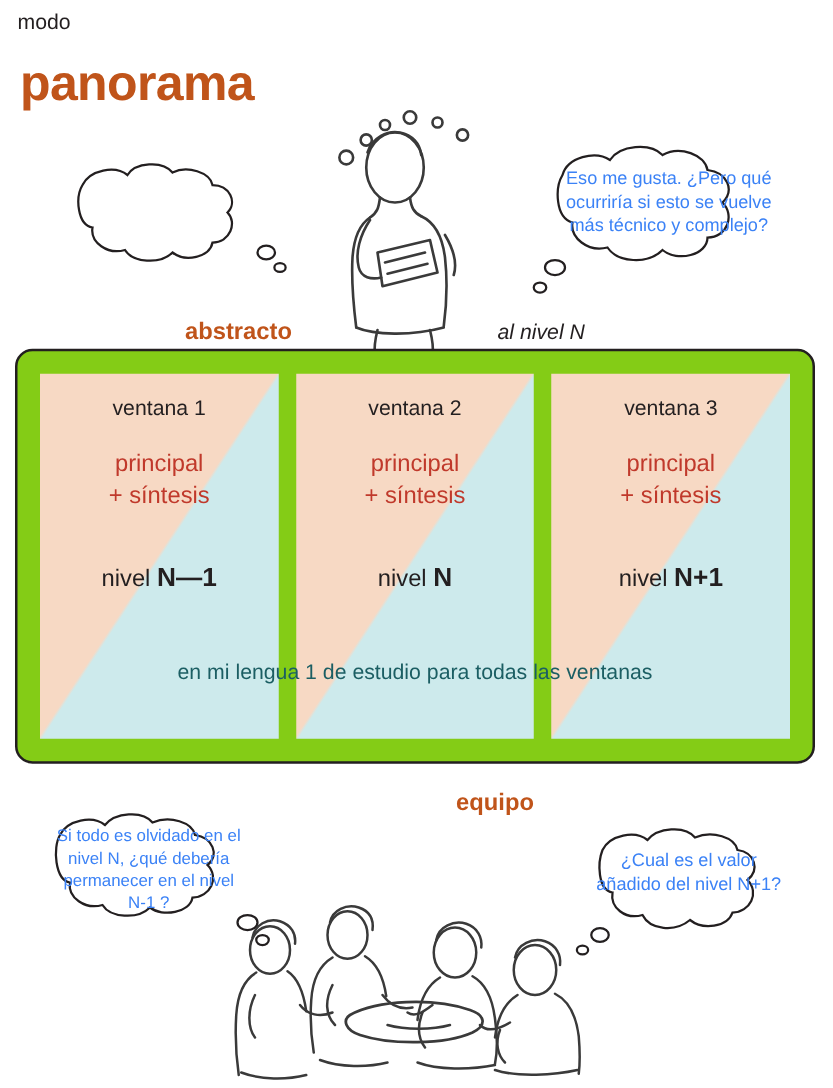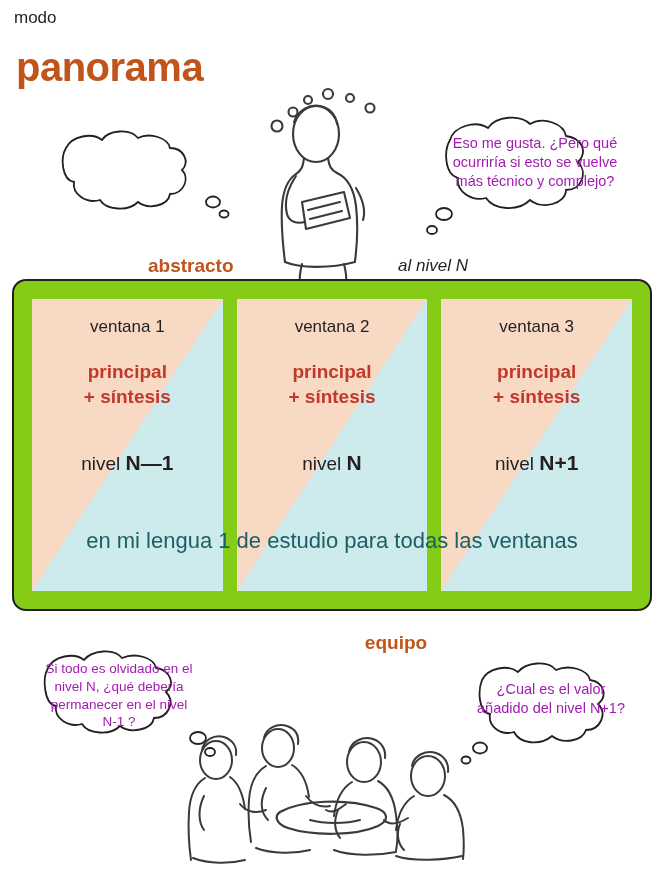--- a/index.html
+++ b/index.html
@@ -71,21 +71,21 @@
   .bubble svg {
     position: absolute;
     left: 0;
     top: 0;
     overflow: visible;
   }
   .bubble .txt {
     position: absolute;
     text-align: center;
     line-height: 1.32;
-    color: #a21caf;
+    color: #3b82f6;
   }
 
   #bubble-tl { left: 30px; top: 128px; width: 196px; height: 110px; }
   #bubble-tl .txt { left: 26px; top: 24px; width: 146px; font-size: 14.5px; }
 
   #bubble-tr { left: 420px; top: 110px; width: 228px; height: 136px; }
   #bubble-tr .txt { left: 28px; top: 24px; width: 174px; font-size: 14.5px; }
 
   #bubble-bl { left: 20px; top: 644px; width: 196px; height: 116px; }
   #bubble-bl .txt { left: 22px; top: 16px; width: 154px; font-size: 13.5px; }
@@ -129,21 +129,21 @@
     font-size: 17px;
     color: #231f20;
   }
   .win-main {
     position: absolute;
     top: 60px;
     left: 0;
     right: 0;
     text-align: center;
     font-size: 19px;
-    font-weight: bold;
+    font-weight: normal;
     color: #c0392b;
     line-height: 1.32;
   }
   .win-level {
     position: absolute;
     top: 152px;
     left: 0;
     right: 0;
     text-align: center;
     font-size: 19px;
@@ -151,21 +151,21 @@
   }
   .win-level b {
     font-size: 21px;
   }
   .lang-note {
     position: absolute;
     left: 0;
     right: 0;
     top: 247px;
     text-align: center;
-    font-size: 22px;
+    font-size: 17px;
     color: #1b5e63;
   }
 
   
   .art {
     position: absolute;
   }
   #art-student { left: 224px; top: 86px; width: 190px; height: 200px; }
   #art-team { left: 160px; top: 700px; width: 330px; height: 168px; }
   .art svg { display: block; }

